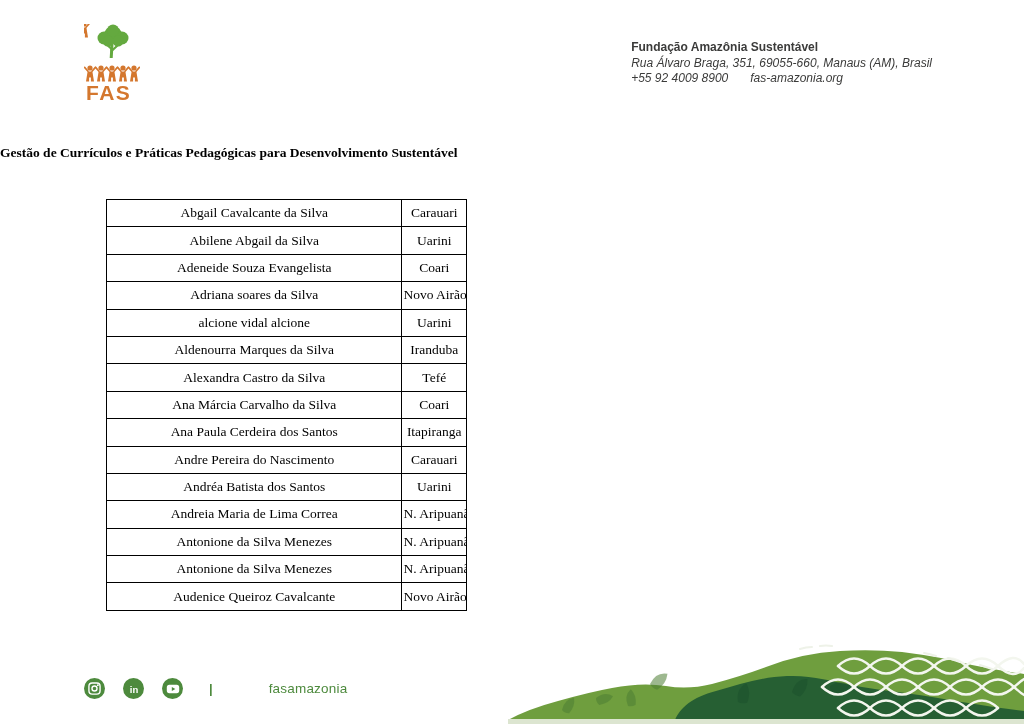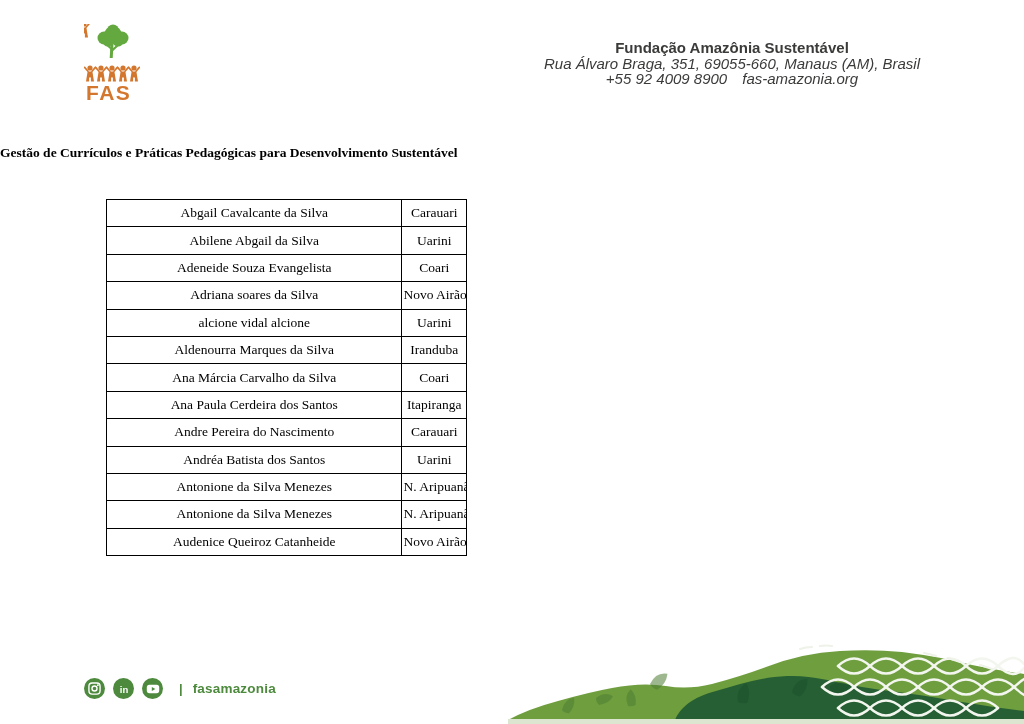--- a/index.html
+++ b/index.html
@@ -27,27 +27,27 @@
   .stroke-orange{stroke:var(--orange);}
   .fill-tree{fill:var(--tree-green);}
   .stroke-tree{stroke:var(--tree-green);}
   .logo-fas-text{
     font-family:"Liberation Sans",sans-serif;
     font-weight:bold;font-size:21px;letter-spacing:1.5px;
     fill:var(--orange);
   }
   
   .address{
-    position:absolute;top:40px;right:104px;
-    text-align:center;color:var(--text-dark);
-    font-size:15px;line-height:15.5px;
+    position:absolute;top:40px;right:92px;
+    text-align:left;color:var(--text-dark);
+    font-size:12px;line-height:15.5px;
   }
   .address .org{font-weight:bold;}
   .address .italic{font-style:italic;}
-  .address .phone{margin-right:15px;}
+  .address .phone{margin-right:22px;}
   
   .doc-title{
     position:absolute;top:145px;left:0;width:100%;
     text-align:left;
     font-family:"Liberation Serif",serif;
     font-weight:bold;font-size:13.5px;color:#000;
   }
   
   table.participants{
     position:absolute;left:106px;top:199px;
@@ -61,34 +61,35 @@
     height:27.4px;
     text-align:center;vertical-align:middle;
     padding:0 1px;
     overflow:hidden;white-space:nowrap;
   }
   td.col-name{width:284px;}
   td.col-town{width:62px;}
   
   .social{
     position:absolute;left:84px;top:678px;
-    display:flex;align-items:center;gap:8px;
+    display:flex;align-items:center;gap:18px;
   }
   .social-circle{
     width:21px;height:21px;border-radius:50%;
     background:var(--social-green);
     display:flex;align-items:center;justify-content:center;
   }
   .social-sep{
     color:var(--social-green);font-size:13px;font-weight:bold;
     margin-left:8px;margin-right:2px;
   }
   .social-handle{
-    color:var(--social-green);font-size:13.5px;font-weight:bold;
+    color:var(--social-green);font-size:13.5px;font-weight:normal;
     letter-spacing:.2px;
+    margin-left:36px;
   }
   
   .footer-art{position:absolute;left:500px;top:640px;width:524px;height:84px;}
   .hill-light{fill:var(--light-green);}
   .hill-dark{fill:var(--dark-green);}
   .leaf-on-light{fill:#4c7d33;opacity:.55;}
   .leaf-on-dark{fill:#1c512b;opacity:.55;}
   .net{stroke:#f3f6ee;stroke-width:2.4;fill:none;stroke-linecap:round;}
   .crest-dash{stroke:#eef2e8;stroke-width:2;fill:none;stroke-linecap:round;}
   .pale-strip{fill:var(--pale-strip);}
@@ -155,45 +156,53 @@
       </tr>
         <tr>
         <td class="col-name">alcione vidal alcione</td>
         <td class="col-town">Uarini</td>
       </tr>
         <tr>
         <td class="col-name">Aldenourra Marques da Silva</td>
         <td class="col-town">Iranduba</td>
       </tr>
         <tr>
+        <td class="col-name">Alexandra Castro da Silva</td>
+        <td class="col-town">Tefé</td>
+      </tr>
+        <tr>
         <td class="col-name">Ana Márcia Carvalho da Silva</td>
         <td class="col-town">Coari</td>
       </tr>
         <tr>
         <td class="col-name">Ana Paula Cerdeira dos Santos</td>
         <td class="col-town">Itapiranga</td>
       </tr>
         <tr>
         <td class="col-name">Andre Pereira do Nascimento</td>
         <td class="col-town">Carauari</td>
       </tr>
         <tr>
         <td class="col-name">Andréa Batista dos Santos</td>
         <td class="col-town">Uarini</td>
       </tr>
         <tr>
+        <td class="col-name">Andreia Maria de Lima Correa</td>
+        <td class="col-town">N. Aripuanã</td>
+      </tr>
+        <tr>
         <td class="col-name">Antonione da Silva Menezes</td>
         <td class="col-town">N. Aripuanã</td>
       </tr>
         <tr>
         <td class="col-name">Antonione da Silva Menezes</td>
         <td class="col-town">N. Aripuanã</td>
       </tr>
         <tr>
-        <td class="col-name">Audenice Queiroz Catanheide</td>
+        <td class="col-name">Audenice Queiroz Cavalcante</td>
         <td class="col-town">Novo Airão</td>
       </tr>
       </tbody>
   </table>
 
   <div class="social">
     <div class="social-circle">
       <svg width="13" height="13" viewBox="0 0 14 14">
         <rect x="1" y="1" width="12" height="12" rx="3.5" fill="none" stroke="#fff" stroke-width="1.5"></rect>
         <circle cx="7" cy="7" r="2.7" fill="none" stroke="#fff" stroke-width="1.5"></circle>

